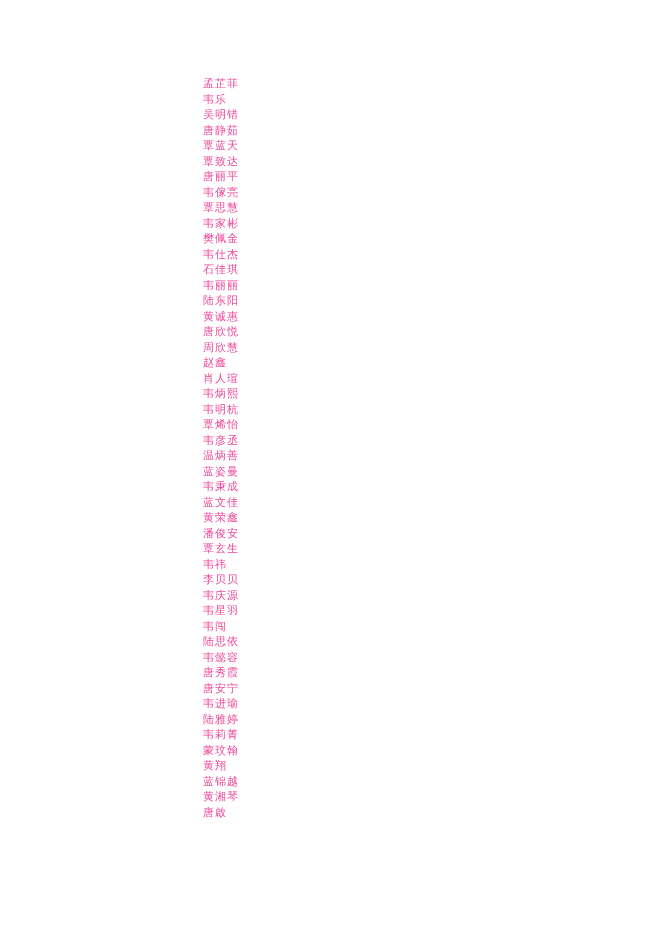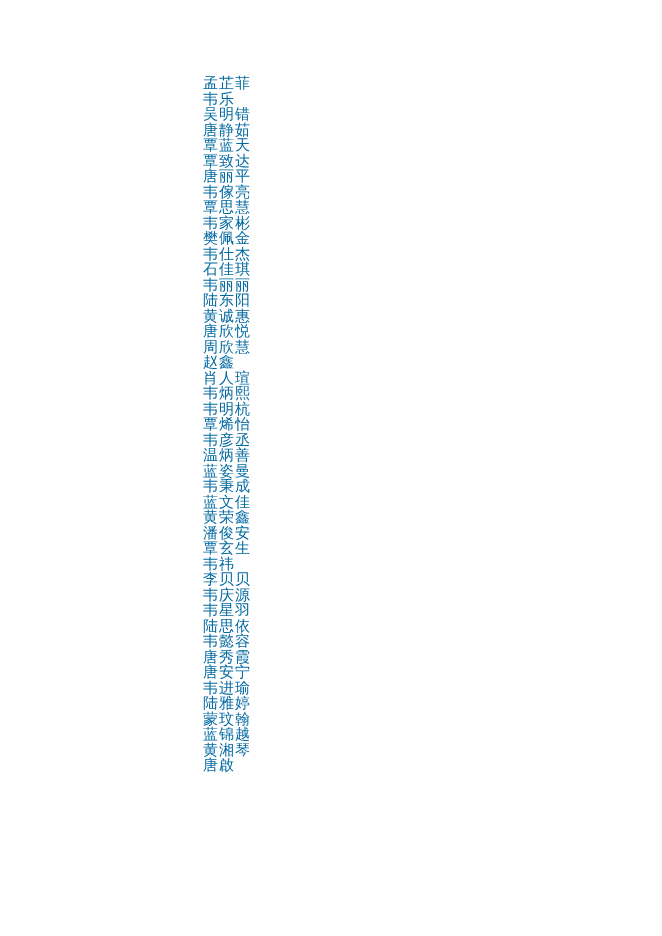--- a/index.html
+++ b/index.html
@@ -14,23 +14,23 @@
     overflow: hidden;
     font-family: "Liberation Serif", "DejaVu Serif", serif;
   }
   .name-column {
     position: absolute;
     left: 203px;
     top: 76px;
     width: 260px;
   }
   .name-row {
-    font-size: 15px;
+    font-size: 11px;
     line-height: 15.5px;
-    color: #0369a1;
+    color: #ec4899;
     letter-spacing: 1px;
     white-space: nowrap;
   }
 </style>
 </head>
 <body>
 
 <div class="name-column">
     <div class="name-row">孟芷菲</div>
     <div class="name-row">韦乐</div>
@@ -60,23 +60,26 @@
     <div class="name-row">蓝姿曼</div>
     <div class="name-row">韦秉成</div>
     <div class="name-row">蓝文佳</div>
     <div class="name-row">黄荣鑫</div>
     <div class="name-row">潘俊安</div>
     <div class="name-row">覃玄生</div>
     <div class="name-row">韦祎</div>
     <div class="name-row">李贝贝</div>
     <div class="name-row">韦庆源</div>
     <div class="name-row">韦星羽</div>
+    <div class="name-row">韦闯</div>
     <div class="name-row">陆思依</div>
     <div class="name-row">韦懿容</div>
     <div class="name-row">唐秀霞</div>
     <div class="name-row">唐安宁</div>
     <div class="name-row">韦进瑜</div>
     <div class="name-row">陆雅婷</div>
+    <div class="name-row">韦莉菁</div>
     <div class="name-row">蒙玟翰</div>
+    <div class="name-row">黄翔</div>
     <div class="name-row">蓝锦越</div>
     <div class="name-row">黄湘琴</div>
     <div class="name-row">唐啟</div>
   </div>
 
 </body></html>

